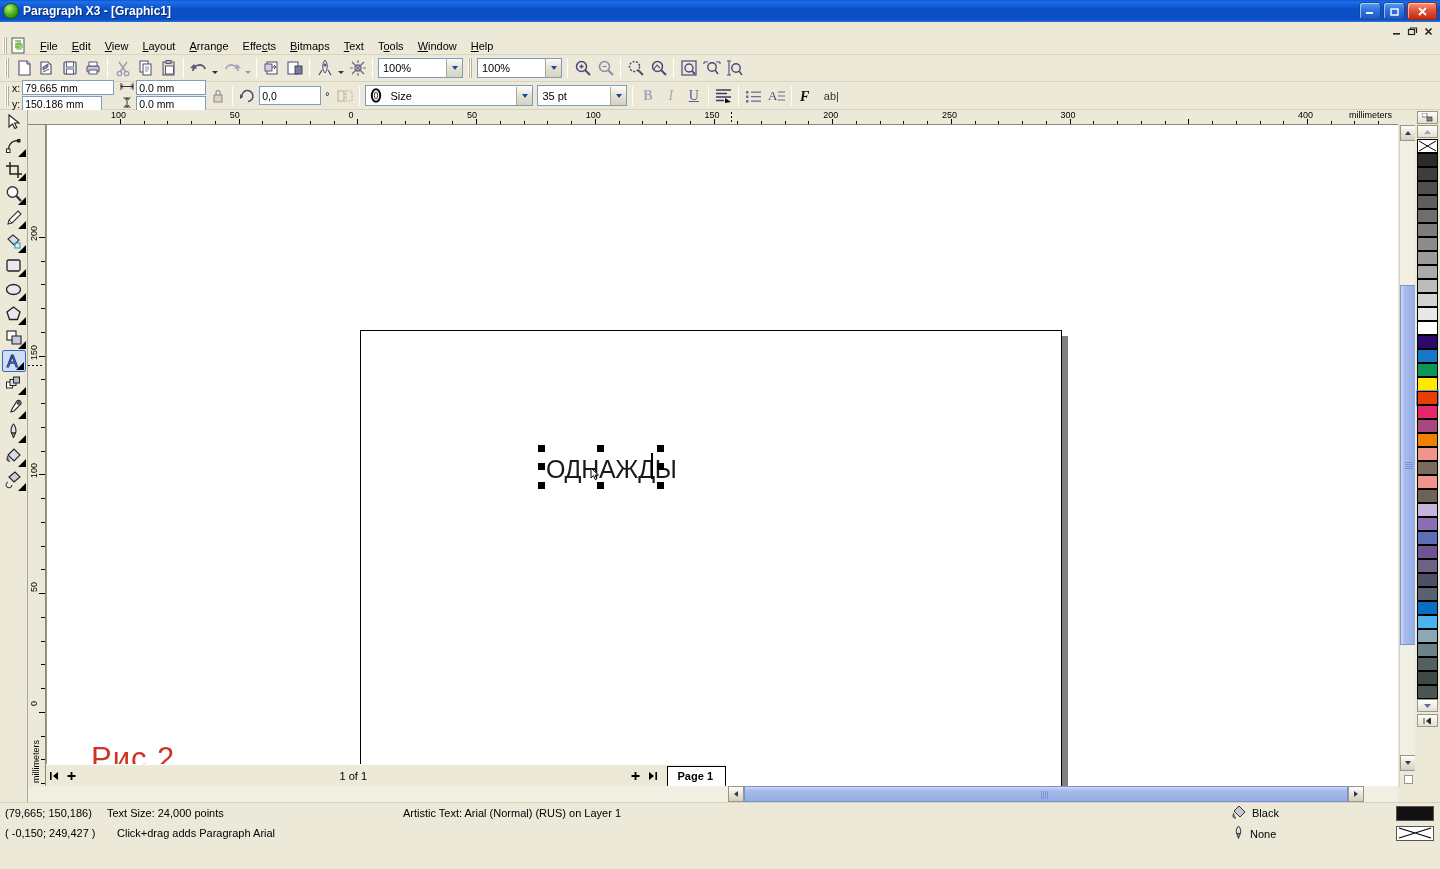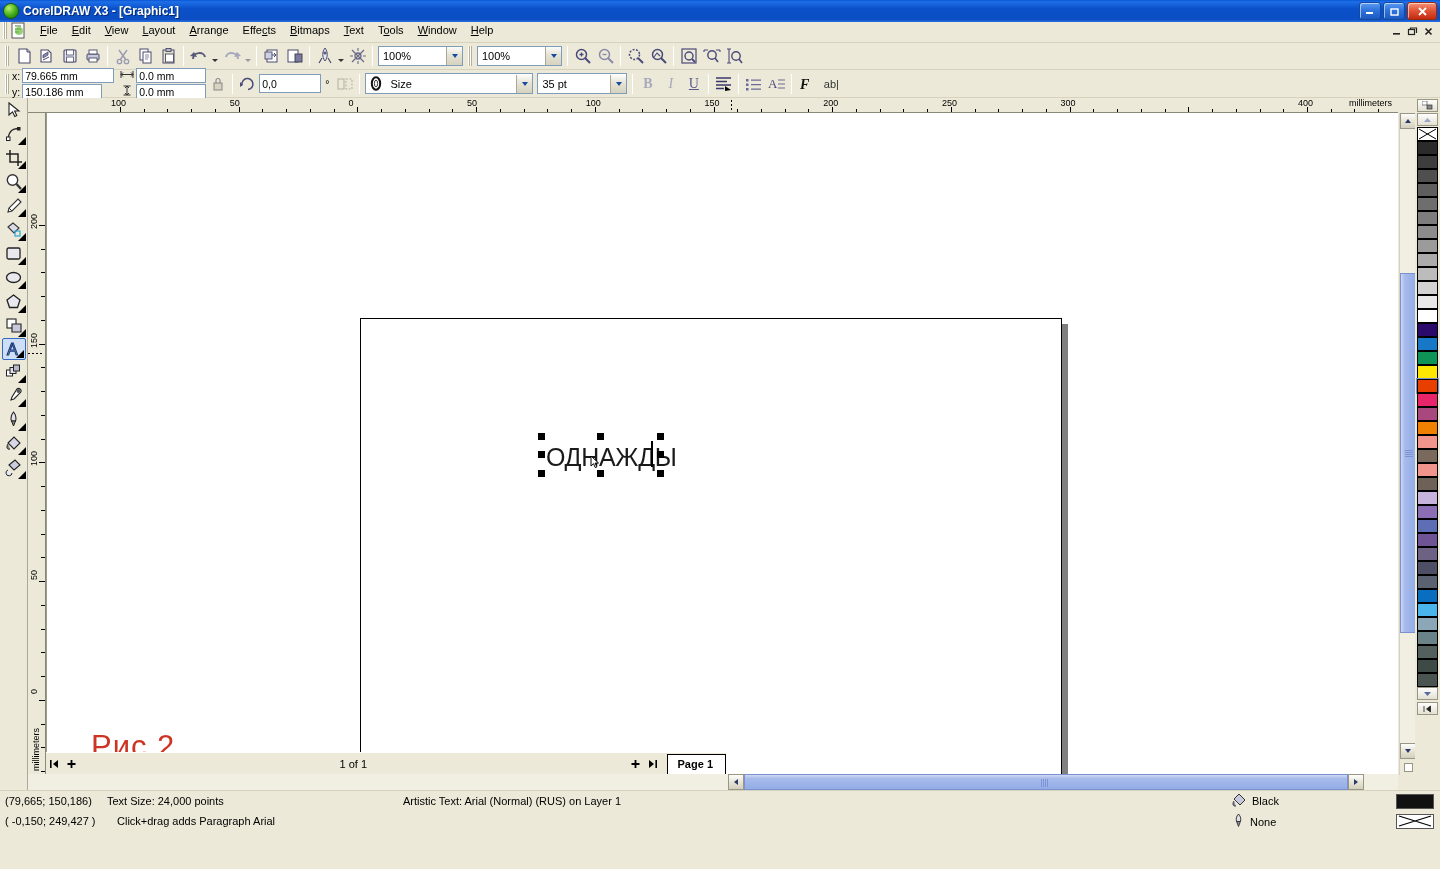--- a/index.html
+++ b/index.html
@@ -34,21 +34,21 @@
     color:#fff;font-size:10px;font-weight:bold;
     background:linear-gradient(180deg,#5b9bf0 0%,#2f74dd 45%,#1b59c0 100%);
     box-shadow:inset 1px 1px 0 rgba(255,255,255,.55);
   }
   .win-btn.close{ width:30px;
     background:linear-gradient(180deg,#f4957a 0%,#e2573a 45%,#c32b10 100%);
     border-color:#9b2a0d;}
   .win-btn svg{display:block;}
   
   .menubar{
-    height:21px; background:#ece9d8; display:flex; align-items:flex-start;
+    height:33px; background:#ece9d8; display:flex; align-items:flex-end;
     border-bottom:1px solid #d6d2bd; position:relative; padding-left:2px;
   }
   .menu-grip{
     width:4px;height:17px;margin:0 3px 0 1px;
     background:linear-gradient(90deg,#fff 0 1px,#b5b09a 1px 2px,#fff 2px 3px,#b5b09a 3px 4px);
   }
   .doc-ico{width:17px;height:17px;margin-right:6px;position:relative;}
   .menu-item{
     padding:2px 7px; font-size:11px; color:#000; cursor:default; white-space:nowrap;
   }
@@ -190,21 +190,21 @@
     font-size:11px;
     text-align:right;
   }
   .st{ position:absolute;white-space:nowrap; }
 </style>
 </head>
 <body>
 
 <div class="titlebar">
   <div class="title-ico"></div>
-  <div class="title-text">CorelDRAW X3 - [Graphic1]</div>
+  <div class="title-text">Paragraph X3 - [Graphic1]</div>
   <div class="win-btns">
     <div class="win-btn">
       <svg width="10" height="10">
           <rect x="1" y="6" width="7" height="2" fill="#fff"></rect>
         </svg>
     </div>
     <div class="win-btn">
       <svg width="11" height="11">
           <rect x="2" y="3" width="7" height="6" fill="none" stroke="#fff" stroke-width="1.4"></rect>
         </svg>

